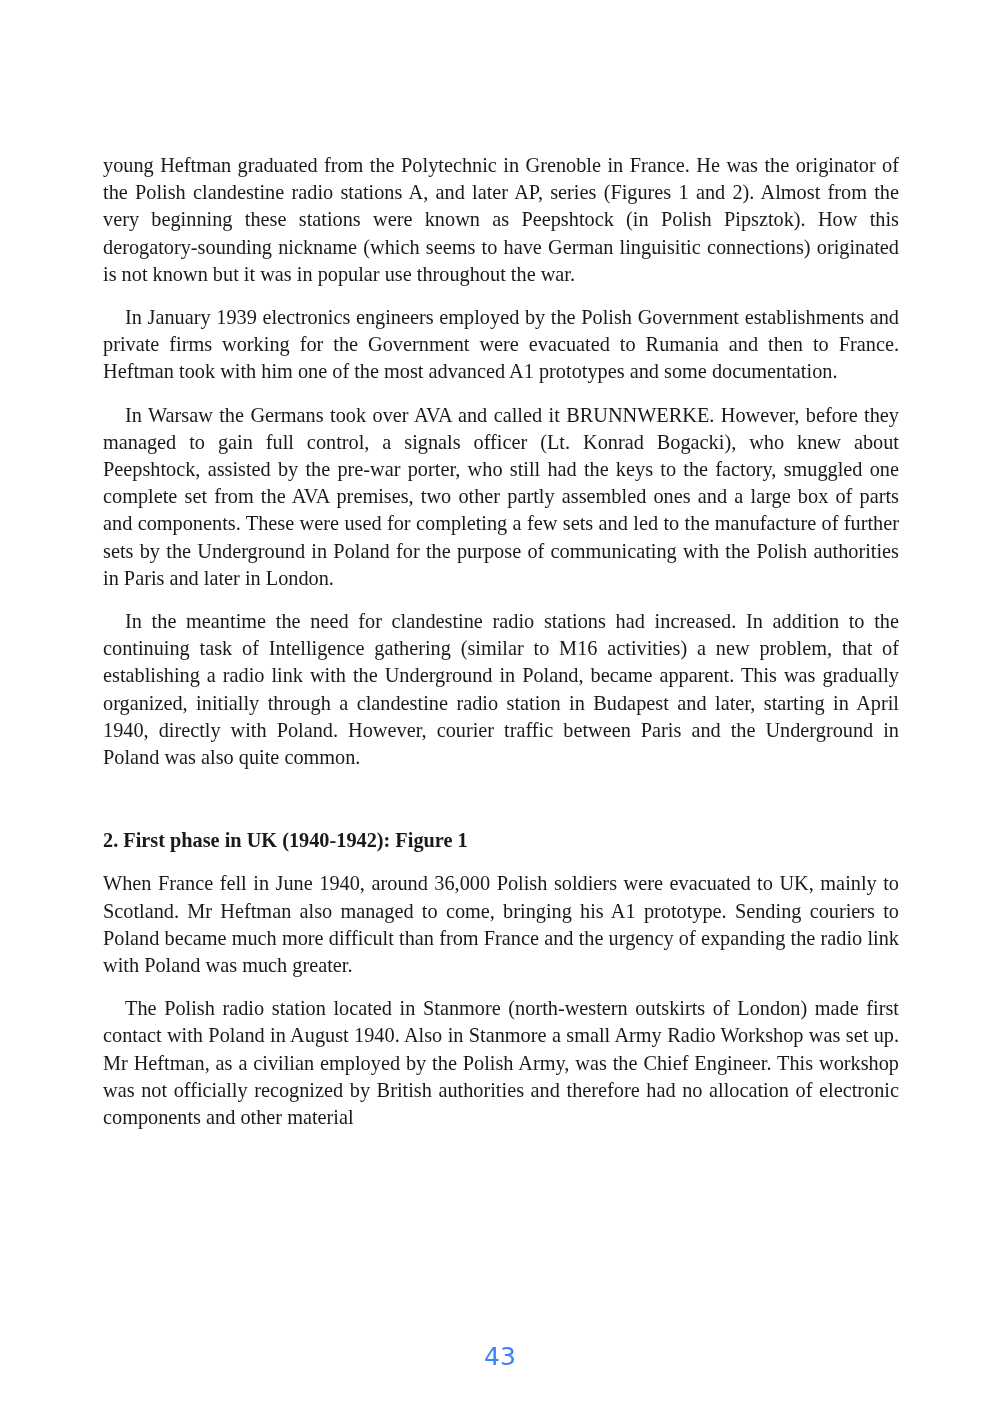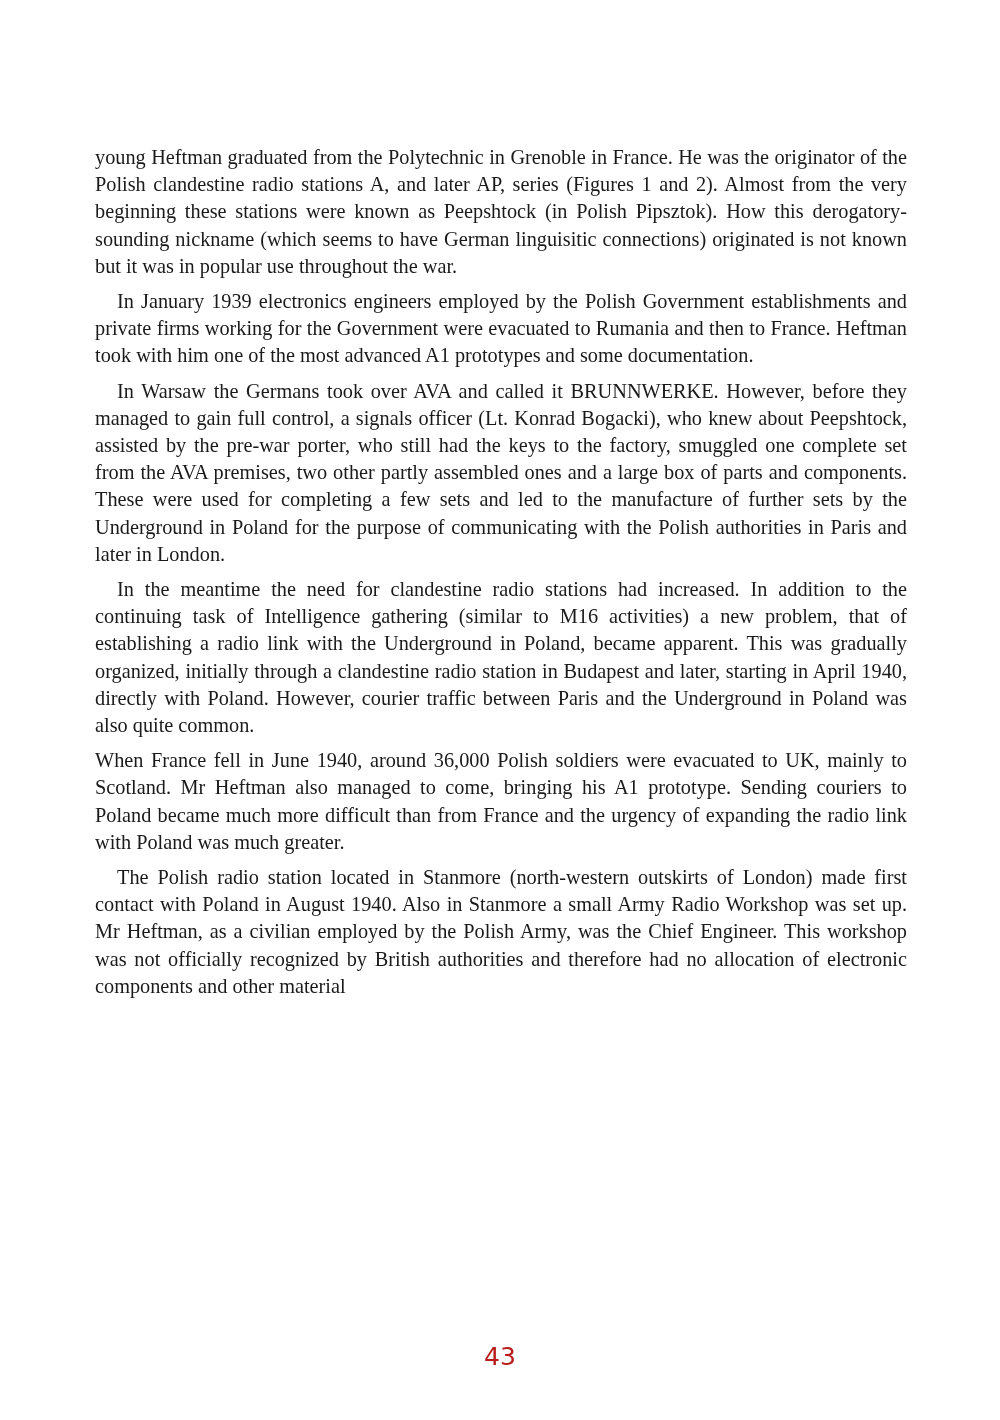--- a/index.html
+++ b/index.html
@@ -2,33 +2,34 @@
 <html><head>
 <meta charset="utf-8">
 <style>
   html, body { margin: 0; padding: 0; background: #ffffff; }
   body { width: 1000px; height: 1420px; position: relative; overflow: hidden; }
   .page {
     position: absolute; left: 87px; top: 136px; width: 828px;
     font-family: "Liberation Serif", serif; font-size: 20.3px; line-height: 27.2px;
     color: #1a1a1a; text-align: justify;
   }
-  .page p { margin: 8px; }
+  .page p { margin: 16px; }
   .page p.indent { text-indent: 22px; }
   .heading { font-weight: bold; margin-top: 56px !important; }
   .page-number {
     position: absolute; left: 0; width: 1000px; top: 1342px; text-align: center;
-    font-family: "DejaVu Sans", sans-serif; font-size: 25px; color: #b91c1c;
+    font-family: "DejaVu Sans", sans-serif; font-size: 25px; color: #3b82f6;
   }
 </style>
 </head>
 <body>
 
 <div class="page">
   <p>young Heftman graduated from the Polytechnic in Grenoble in France. He was the originator of the Polish clandestine radio stations A, and later AP, series (Figures 1 and 2). Almost from the very beginning these stations were known as Peepshtock (in Polish Pipsztok). How this derogatory-sounding nickname (which seems to have German linguisitic connections) originated is not known but it was in popular use throughout the war.</p>
   <p class="indent">In January 1939 electronics engineers employed by the Polish Government establishments and private firms working for the Government were evacuated to Rumania and then to France. Heftman took with him one of the most advanced A1 prototypes and some documentation.</p>
   <p class="indent">In Warsaw the Germans took over AVA and called it BRUNNWERKE. However, before they managed to gain full control, a signals officer (Lt. Konrad Bogacki), who knew about Peepshtock, assisted by the pre-war porter, who still had the keys to the factory, smuggled  one complete set from the AVA premises, two other partly assembled ones and a large box of parts and components. These were used for completing a few sets and led to the manufacture of further sets by the Underground in Poland for the purpose of communicating with the Polish authorities in Paris and later in London.</p>
   <p class="indent">In the meantime the need for clandestine radio stations had increased. In addition to the continuing task of Intelligence gathering (similar to M16 activities) a new problem, that of establishing a radio link with the Underground in Poland, became apparent. This was gradually organized, initially through a clandestine radio station in Budapest and later, starting in April 1940, directly with Poland. However, courier traffic between Paris and the Underground in Poland was also quite common.</p>
+  <p class="heading">2. First phase in UK (1940-1942): Figure 1</p>
   <p>When France fell in June 1940, around 36,000 Polish soldiers were evacuated to UK, mainly to Scotland. Mr Heftman also managed to come, bringing his A1 prototype. Sending couriers to Poland became much more difficult than from France and the urgency of expanding the radio link with Poland was much greater.</p>
   <p class="indent">The Polish radio station located in Stanmore (north-western outskirts of London) made first contact with Poland in August 1940. Also in Stanmore a small Army Radio Workshop was set up. Mr Heftman, as a civilian employed by the Polish Army, was the Chief Engineer. This workshop was not officially recognized by British authorities and therefore had no allocation of electronic components and other material</p>
 </div>
 
 <div class="page-number">43</div>
 
 </body></html>

